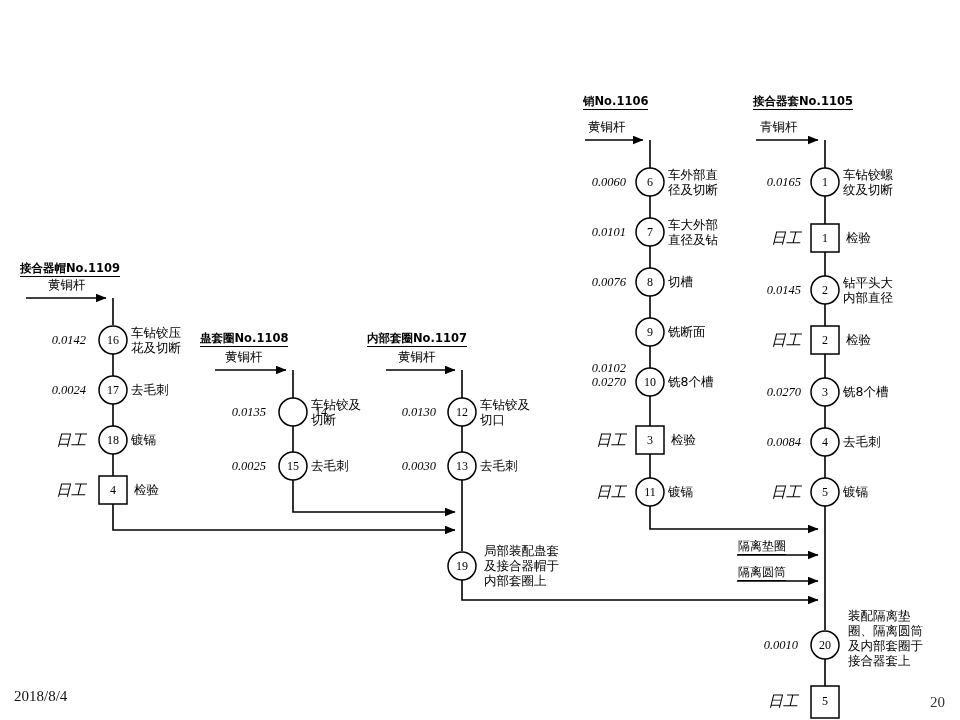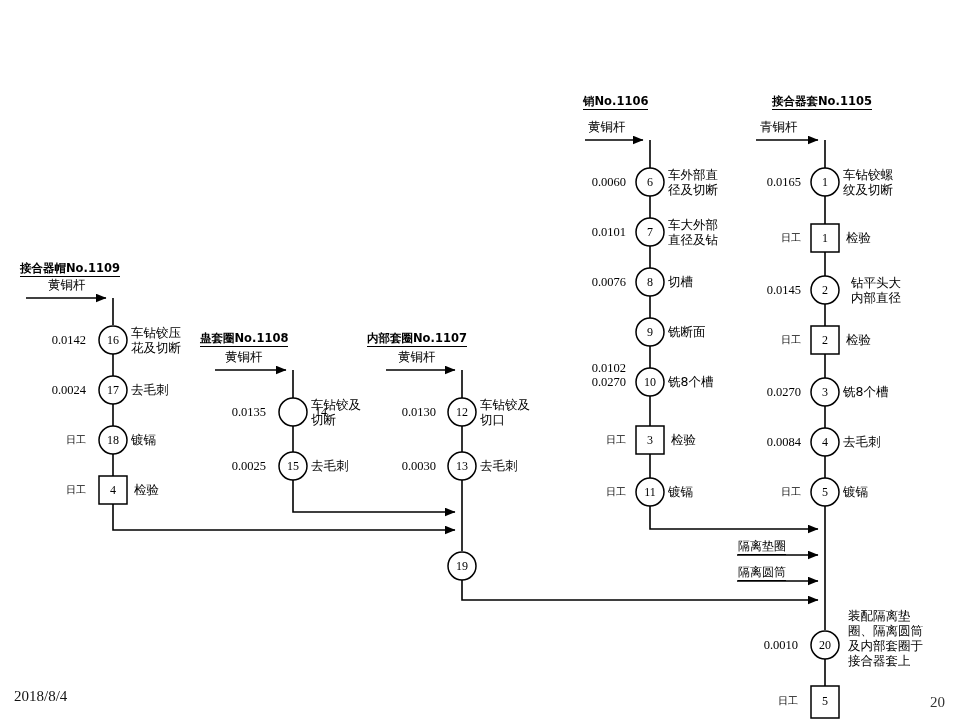--- a/index.html
+++ b/index.html
@@ -74,24 +74,25 @@
     line-height: 15px;
     white-space: pre-line;
   }
   .timelabel {
     position: absolute;
     font-family: "Liberation Serif", serif;
     font-size: 12.5px;
     text-align: right;
     white-space: nowrap;
     line-height: 14px;
+    font-style: italic;
   }
   .timelabel.cjk {
     font-family: "DejaVu Sans", sans-serif;
-    font-size: 10px;
+    font-size: 15px;
   }
   .feedlabel {
     position: absolute;
     font-family: "DejaVu Sans", sans-serif;
     font-size: 12px;
     white-space: nowrap;
     border-bottom: 1.4px solid #000;
     padding-bottom: 1px;
     line-height: 13px;
   }
@@ -220,21 +221,21 @@
     <g>
       <path class="wire" d="M737,555 L818,555" marker-end="url(#arrow)"></path>
       <path class="wire" d="M737,581 L818,581" marker-end="url(#arrow)"></path>
     </g>
   </svg>
 
   <div class="colhead" style="left:20px;  top:262px;">接合器帽No.1109</div>
   <div class="colhead" style="left:200px; top:332px;">蛊套圈No.1108</div>
   <div class="colhead" style="left:367px; top:332px;">内部套圈No.1107</div>
   <div class="colhead" style="left:583px; top:95px;">销No.1106</div>
-  <div class="colhead" style="left:753px; top:95px;margin-left:19px;">接合器套No.1105</div>
+  <div class="colhead" style="left:753px; top:95px;">接合器套No.1105</div>
 
   <div class="material" style="left:48px;  top:278px;">黄铜杆</div>
   <div class="material" style="left:225px; top:350px;">黄铜杆</div>
   <div class="material" style="left:398px; top:350px;">黄铜杆</div>
   <div class="material" style="left:588px; top:120px;">黄铜杆</div>
   <div class="material" style="left:760px; top:120px;">青铜杆</div>
 
   <div class="nodenum" style="left:103px; top:334px; width:20px;">16</div>
   <div class="nodelabel" style="left:131px; top:325px;">车钻铰压
 花及切断</div>
@@ -303,41 +304,44 @@
   <div class="nodenum" style="left:815px; top:176px; width:20px;">1</div>
   <div class="nodelabel" style="left:843px; top:167px;">车钻铰螺
 纹及切断</div>
   <div class="timelabel" style="left:715px; top:175px; width:86px;">0.0165</div>
 
   <div class="nodenum" style="left:815px; top:232px; width:20px;">1</div>
   <div class="nodelabel" style="left:846px; top:230px;">检验</div>
   <div class="timelabel cjk" style="left:715px; top:231px; width:86px;">日工</div>
 
   <div class="nodenum" style="left:815px; top:284px; width:20px;">2</div>
-  <div class="nodelabel" style="left:843px; top:275px;margin-left:8px;">钻平头大
+  <div class="nodelabel" style="left:843px; top:275px;">钻平头大
 内部直径</div>
   <div class="timelabel" style="left:715px; top:283px; width:86px;">0.0145</div>
 
   <div class="nodenum" style="left:815px; top:334px; width:20px;">2</div>
   <div class="nodelabel" style="left:846px; top:332px;">检验</div>
   <div class="timelabel cjk" style="left:715px; top:333px; width:86px;">日工</div>
 
   <div class="nodenum" style="left:815px; top:386px; width:20px;">3</div>
   <div class="nodelabel" style="left:843px; top:384px;">铣8个槽</div>
   <div class="timelabel" style="left:715px; top:385px; width:86px;">0.0270</div>
 
   <div class="nodenum" style="left:815px; top:436px; width:20px;">4</div>
   <div class="nodelabel" style="left:843px; top:434px;">去毛刺</div>
   <div class="timelabel" style="left:715px; top:435px; width:86px;">0.0084</div>
 
   <div class="nodenum" style="left:815px; top:486px; width:20px;">5</div>
   <div class="nodelabel" style="left:843px; top:484px;">镀镉</div>
   <div class="timelabel cjk" style="left:715px; top:485px; width:86px;">日工</div>
 
   <div class="nodenum" style="left:452px; top:560px; width:20px;">19</div>
+  <div class="nodelabel" style="left:484px; top:543px;">局部装配蛊套
+及接合器帽于
+内部套圈上</div>
 
   <div class="nodenum" style="left:815px; top:639px; width:20px;">20</div>
   <div class="nodelabel" style="left:848px; top:608px;">装配隔离垫
 圈、隔离圆筒
 及内部套圈于
 接合器套上</div>
   <div class="timelabel" style="left:712px; top:638px; width:86px;">0.0010</div>
 
   <div class="nodenum" style="left:815px; top:695px; width:20px;">5</div>
   <div class="timelabel cjk" style="left:712px; top:694px; width:86px;">日工</div>

